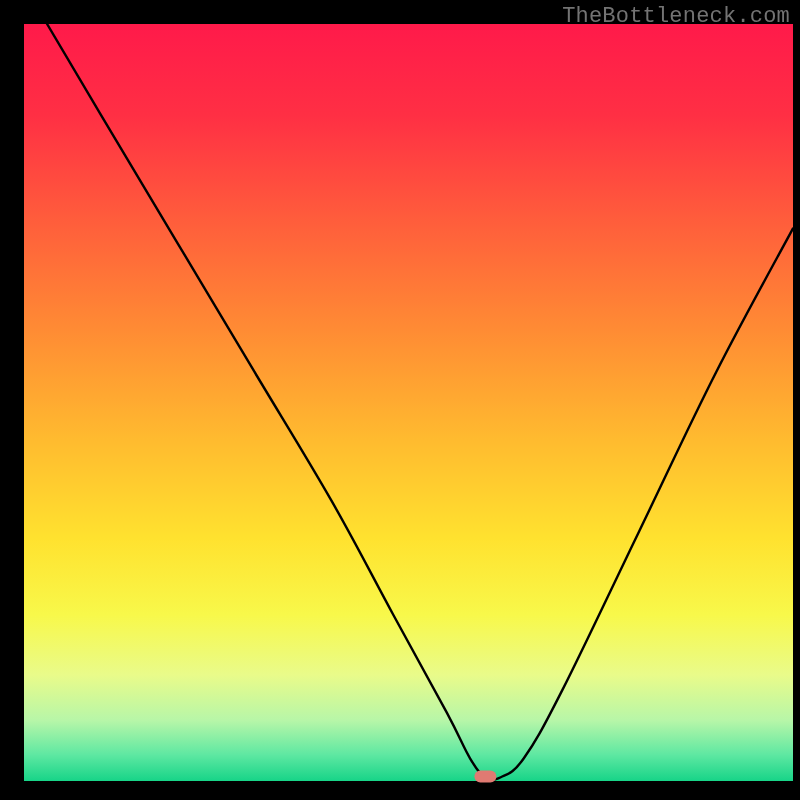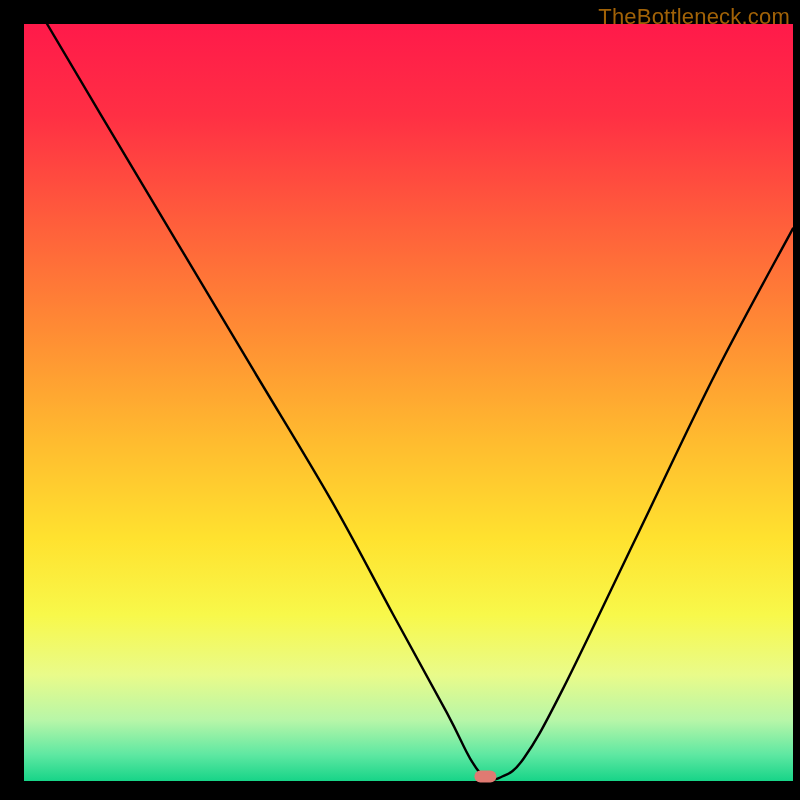--- a/index.html
+++ b/index.html
@@ -15,22 +15,22 @@
     width: 800px;
     height: 800px;
   }
   svg {
     display: block;
   }
   .watermark {
     position: absolute;
     top: 4px;
     right: 10px;
-    color: #a16207;
-    font-family: Liberation Sans, sans-serif;
+    color: #737373;
+    font-family: Liberation Mono, monospace;
     font-size: 22px;
     letter-spacing: 0.2px;
     user-select: none;
     text-align: center;
   }
 </style>
 </head>
 <body>
 
 <div class="canvas-wrap">

